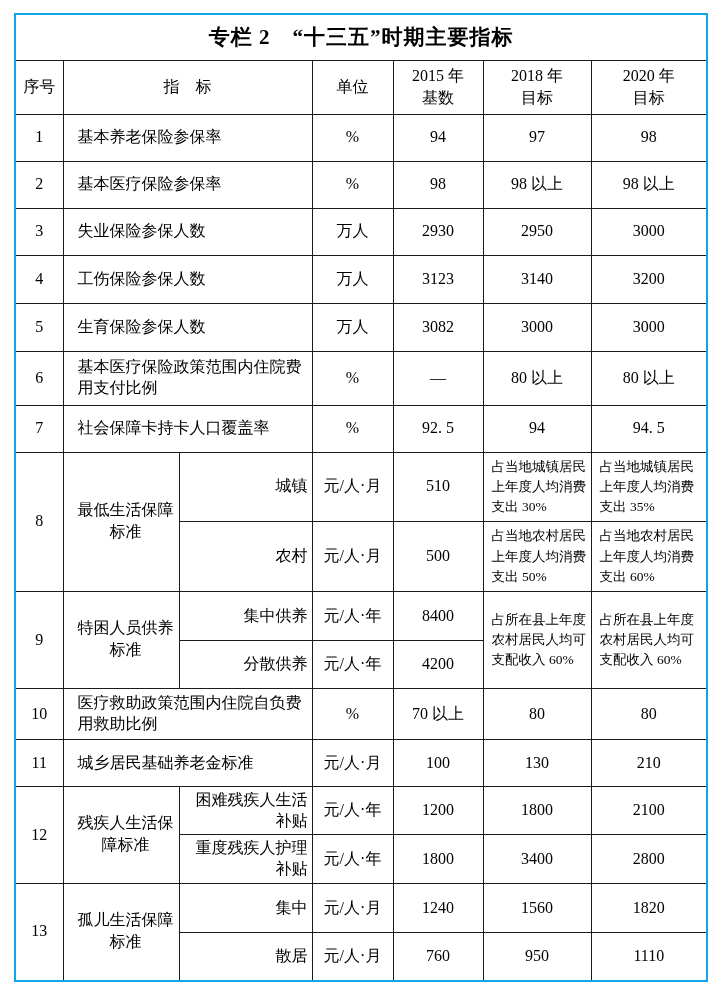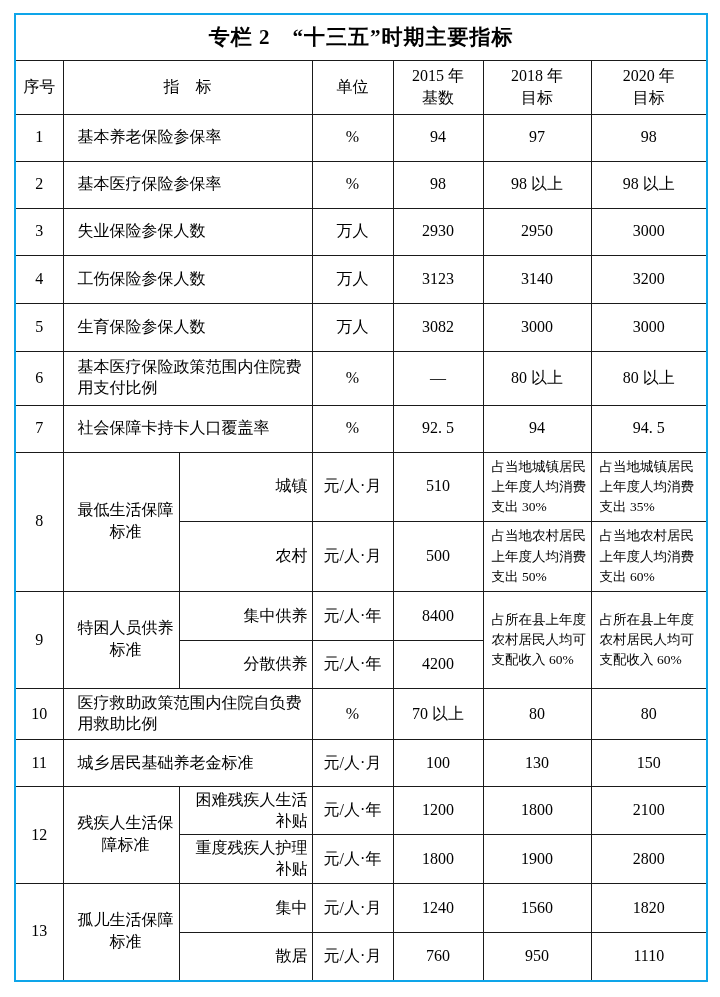--- a/index.html
+++ b/index.html
@@ -222,40 +222,40 @@
       <td class="c">80</td>
       <td class="c">80</td>
     </tr>
 
     <tr style="height:47px">
       <td class="c">11</td>
       <td colspan="2" class="ind">城乡居民基础养老金标准</td>
       <td class="c">元/人·月</td>
       <td class="c">100</td>
       <td class="c">130</td>
-      <td class="c">150</td>
+      <td class="c">210</td>
     </tr>
 
     <tr style="height:48px">
       <td rowspan="2" class="c">12</td>
       <td rowspan="2" class="grp">残疾人生活保
 障标准</td>
       <td class="sub">困难残疾人生活
 补贴</td>
       <td class="c">元/人·年</td>
       <td class="c">1200</td>
       <td class="c">1800</td>
       <td class="c">2100</td>
     </tr>
     <tr style="height:49px">
       <td class="sub">重度残疾人护理
 补贴</td>
       <td class="c">元/人·年</td>
       <td class="c">1800</td>
-      <td class="c">1900</td>
+      <td class="c">3400</td>
       <td class="c">2800</td>
     </tr>
 
     <tr style="height:49px">
       <td rowspan="2" class="c">13</td>
       <td rowspan="2" class="grp">孤儿生活保障
 标准</td>
       <td class="sub">集中</td>
       <td class="c">元/人·月</td>
       <td class="c">1240</td>

